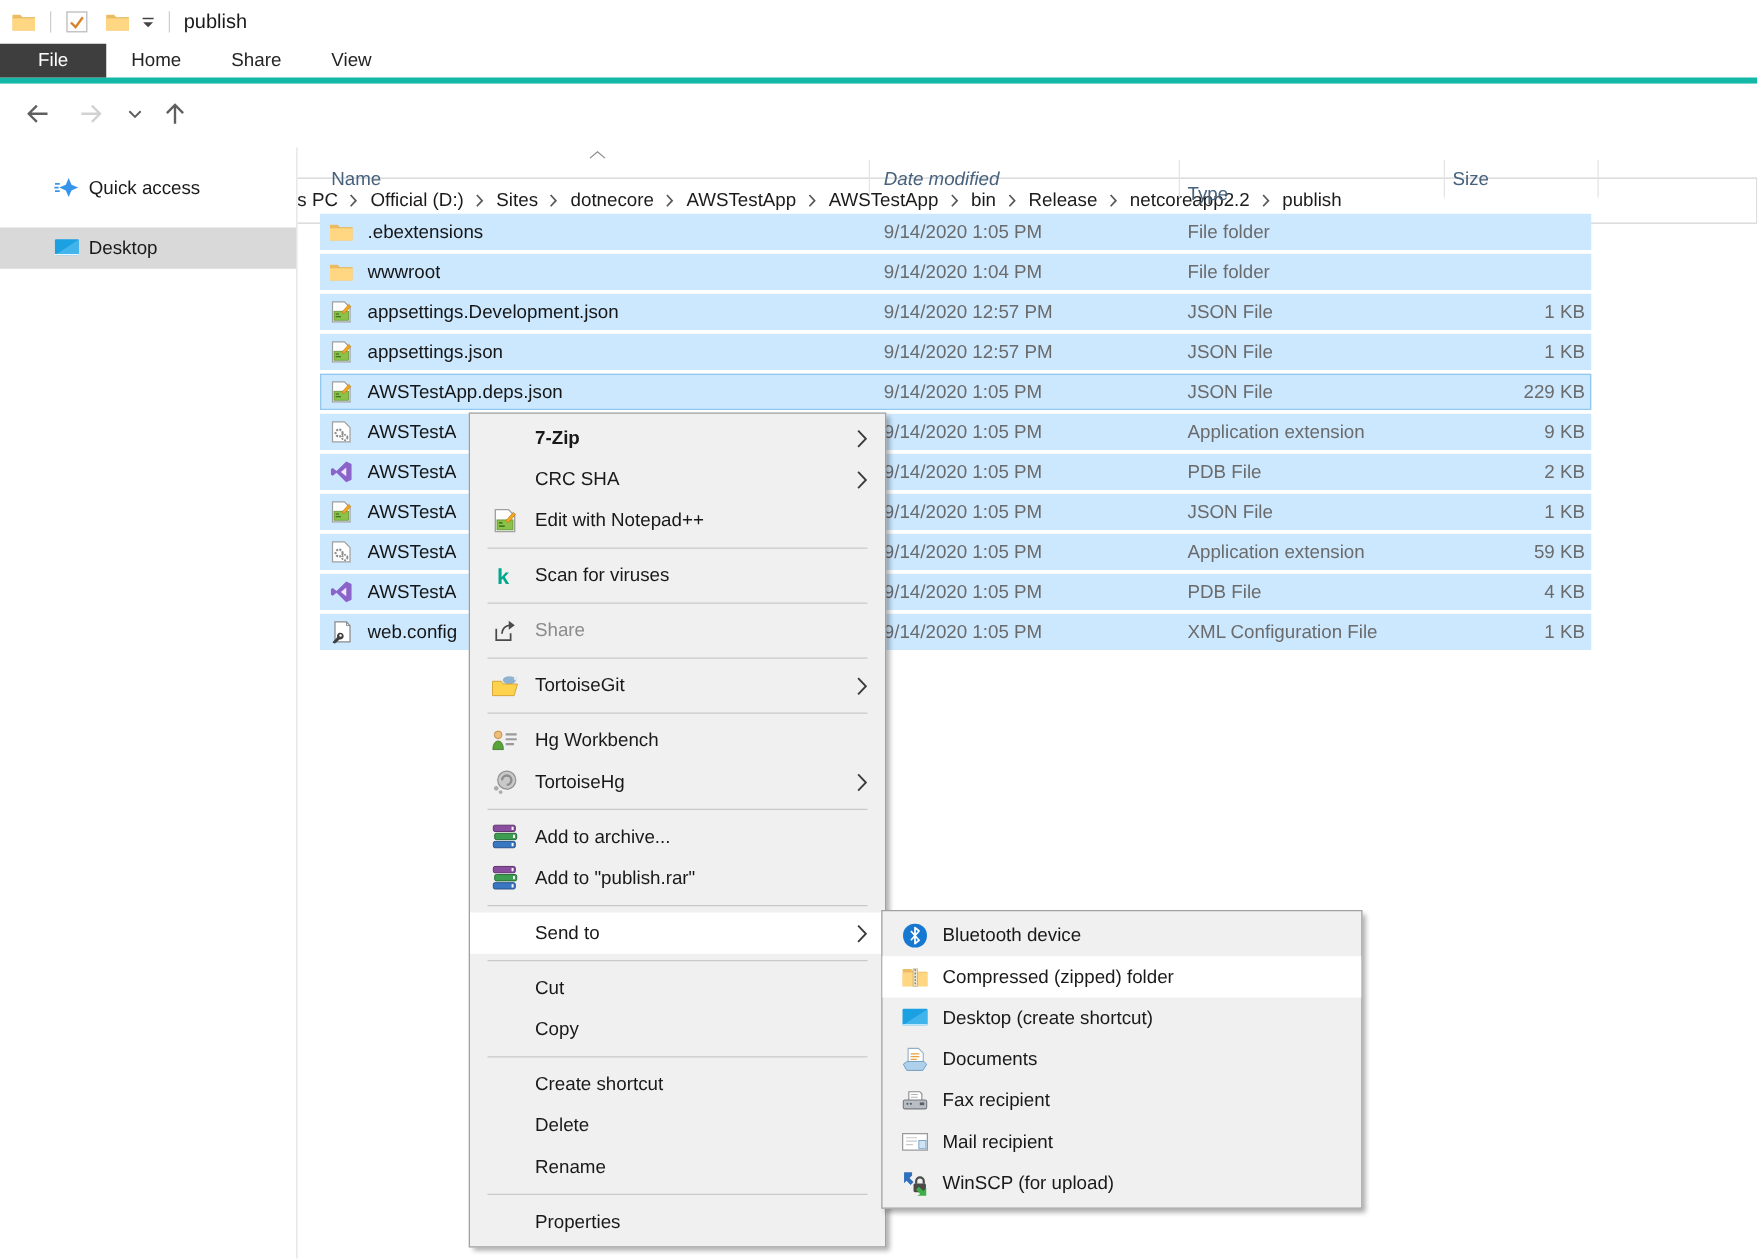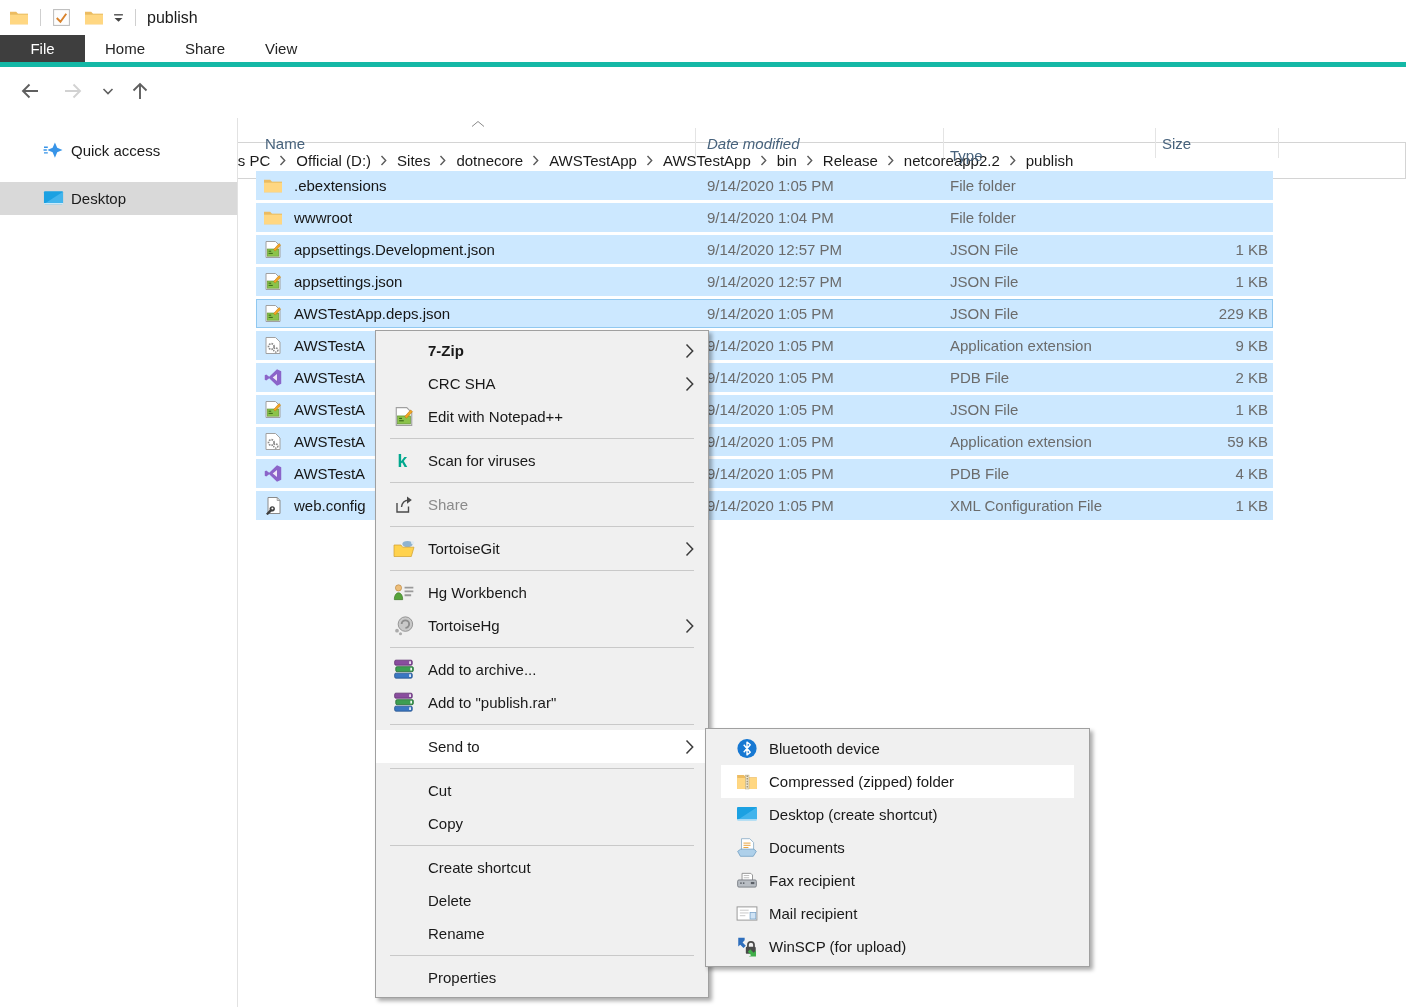--- a/index.html
+++ b/index.html
@@ -56,21 +56,21 @@
   .row.focused { outline:1px solid #90c8f0; outline-offset:-1px; }
   .cell-name { width:439px; display:flex; align-items:center; overflow:hidden; flex:0 0 auto; }
   .cell-name .ic { width:20px; height:19px; margin-left:7px; margin-right:11px; flex:0 0 auto; display:inline-flex; }
   .cell-name .nm { color:#161616; overflow:hidden; }
   .cell-date { width:248px; padding-left:12px; color:#6b6b6b; flex:0 0 auto; overflow:hidden; }
   .cell-type { width:212px; padding-left:7px; color:#6b6b6b; flex:0 0 auto; overflow:hidden; }
   .cell-size { width:118px; padding-right:5px; color:#6b6b6b; text-align:right; flex:0 0 auto; }
 
   
   .menu { position:absolute; left:375px; top:330px; width:334px; background:#f0f0f0; border:1px solid #a0a0a0; box-shadow:3px 3px 4px rgba(0,0,0,0.33); padding:3px 0; z-index:5; }
-  .submenu { position:absolute; left:705px; top:728px; width:385px; background:#f0f0f0; border:1px solid #a0a0a0; box-shadow:3px 3px 4px rgba(0,0,0,0.33); padding:3px 15px; z-index:6; }
+  .submenu { position:absolute; left:705px; top:728px; width:385px; background:#f0f0f0; border:1px solid #a0a0a0; box-shadow:3px 3px 4px rgba(0,0,0,0.33); padding:3px 0; z-index:6; }
   .menu-item { height:33px; display:flex; align-items:center; font-size:15px; color:#191919; cursor:default; }
   .menu-item.hl { background:#fff; }
   .menu-item.bold .mi-label { font-weight:bold; }
   .menu-item.disabled .mi-label { color:#8b8b8b; }
   .mi-icon { width:22px; height:21px; margin-left:17px; display:inline-flex; align-items:center; justify-content:center; flex:0 0 auto; }
   .submenu .mi-icon { margin-left:15px; }
   .mi-label { margin-left:13px; white-space:nowrap; }
   .submenu .mi-label { margin-left:11px; }
   .mi-arrow { margin-left:auto; margin-right:13px; width:10px; height:16px; display:inline-flex; }
   .menu-sep { height:1px; background:#c9c9c9; margin:5px 14px; }

